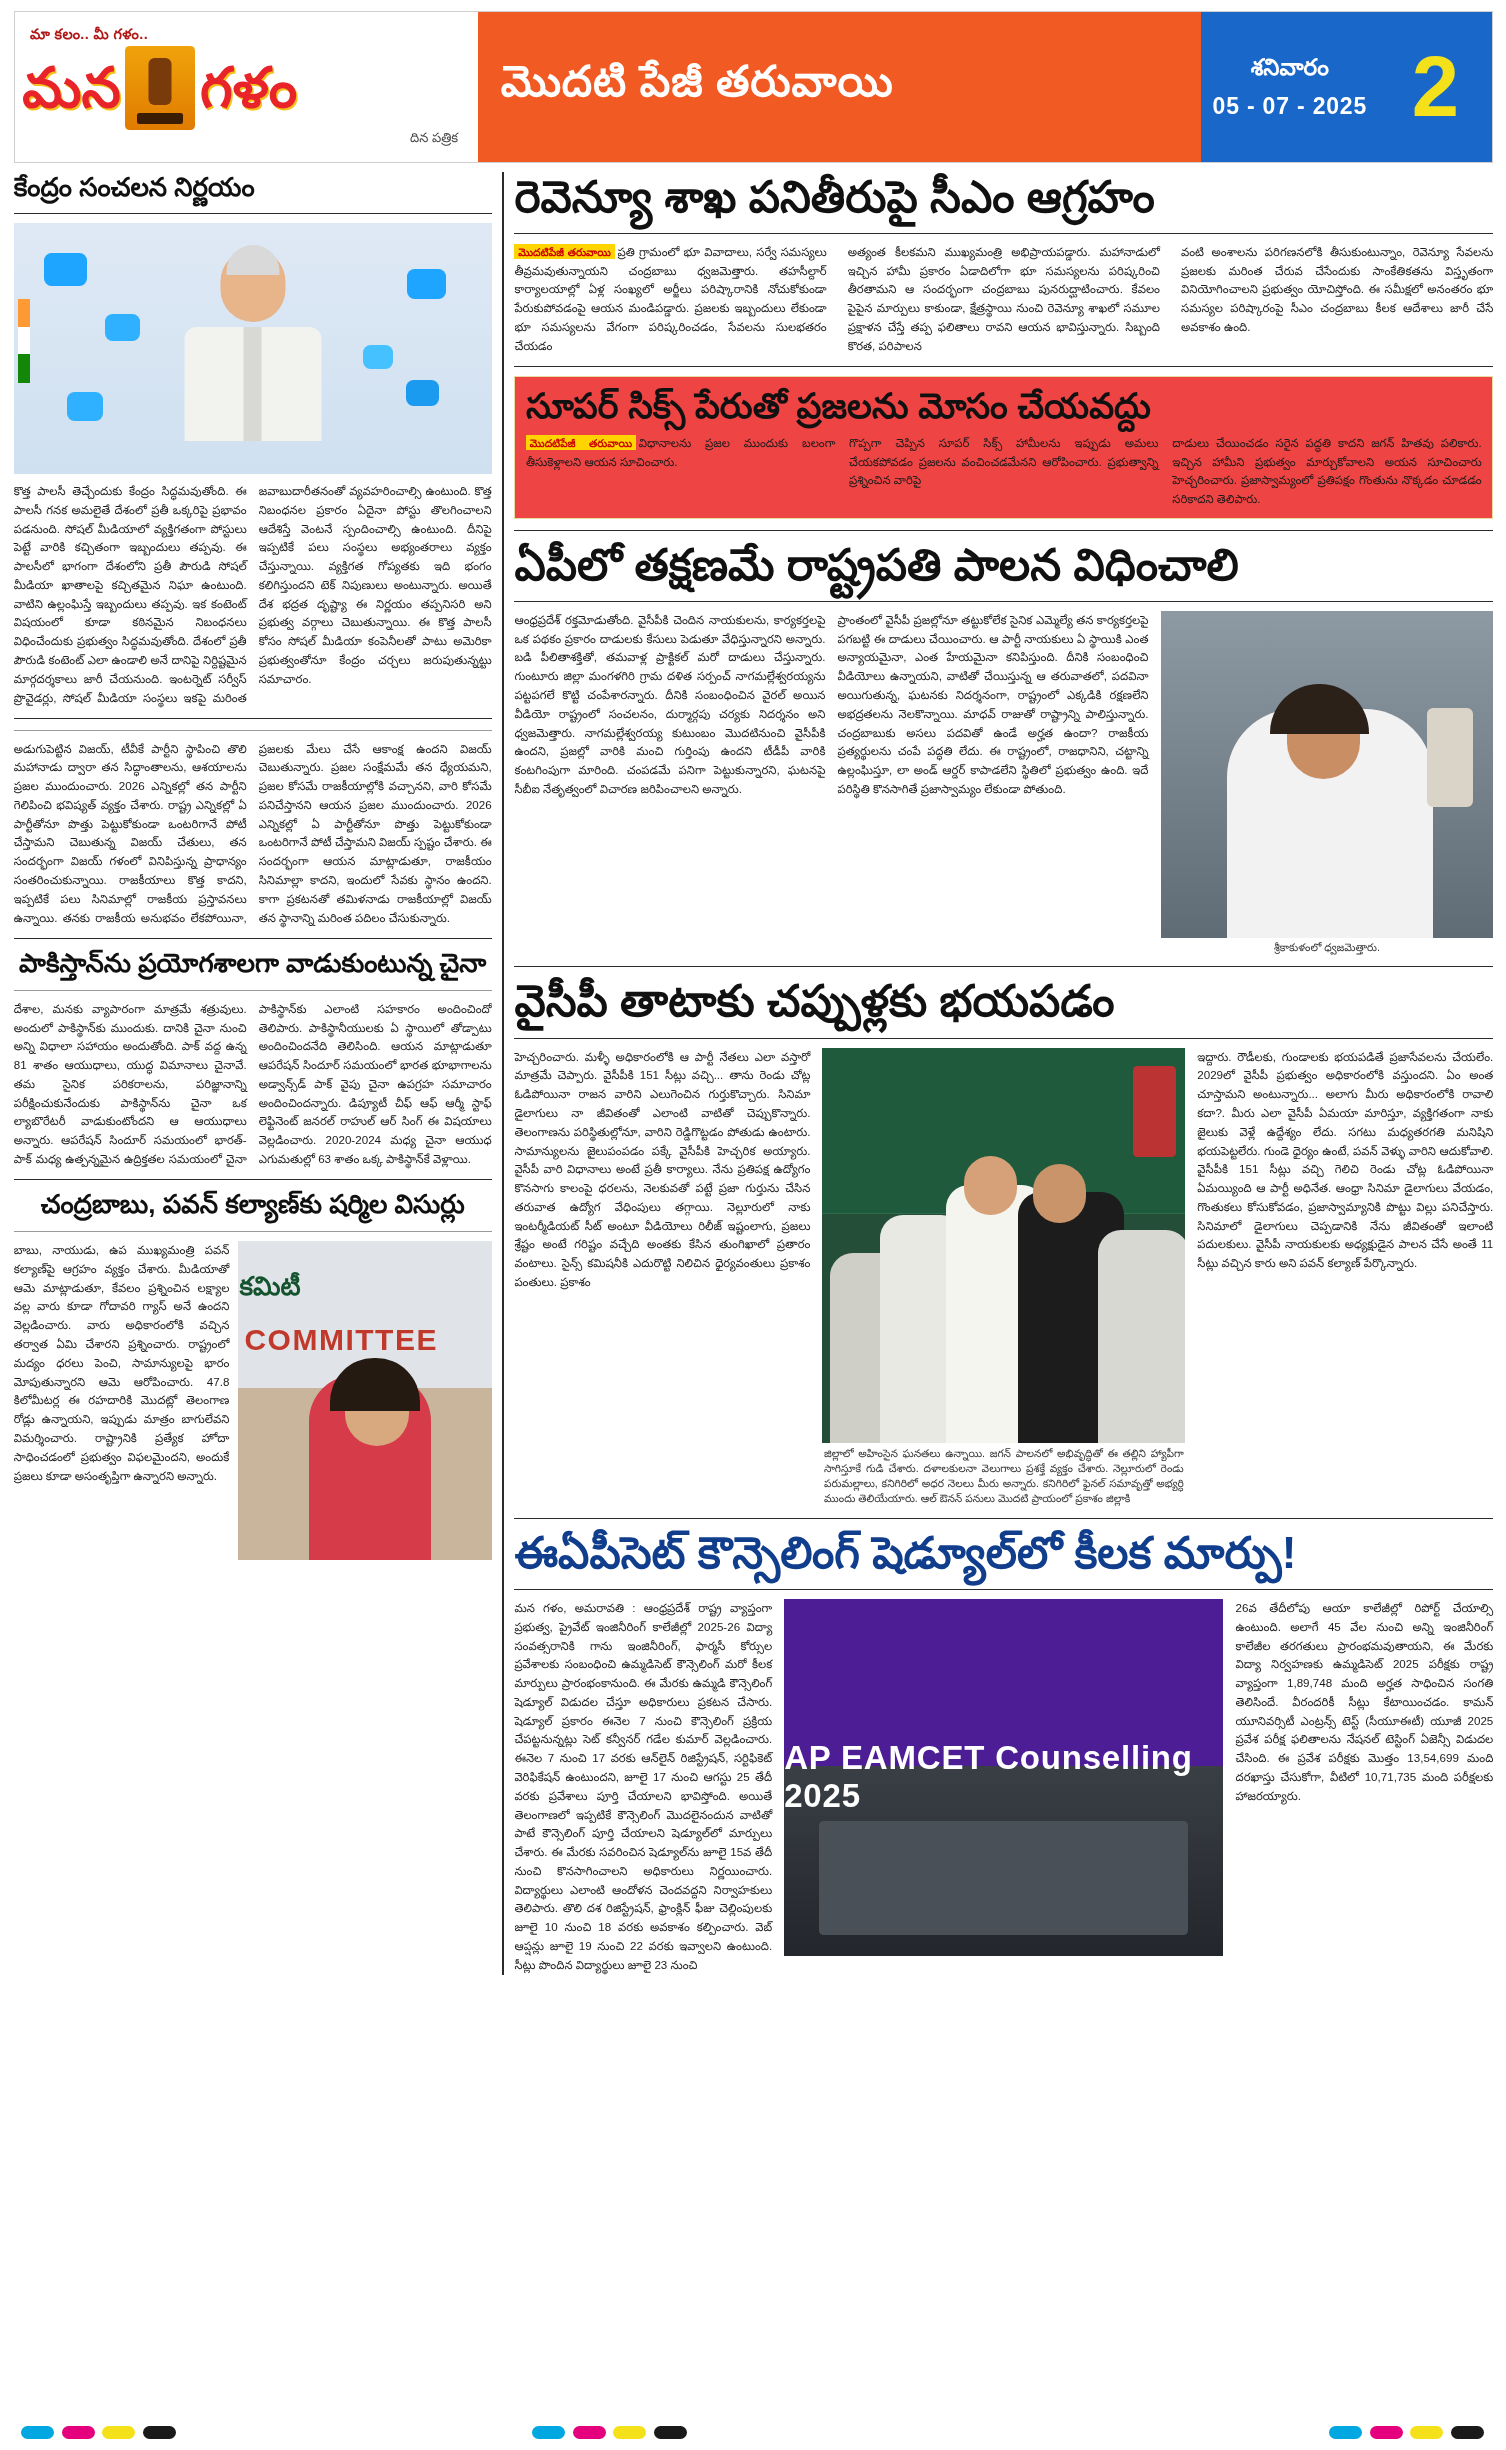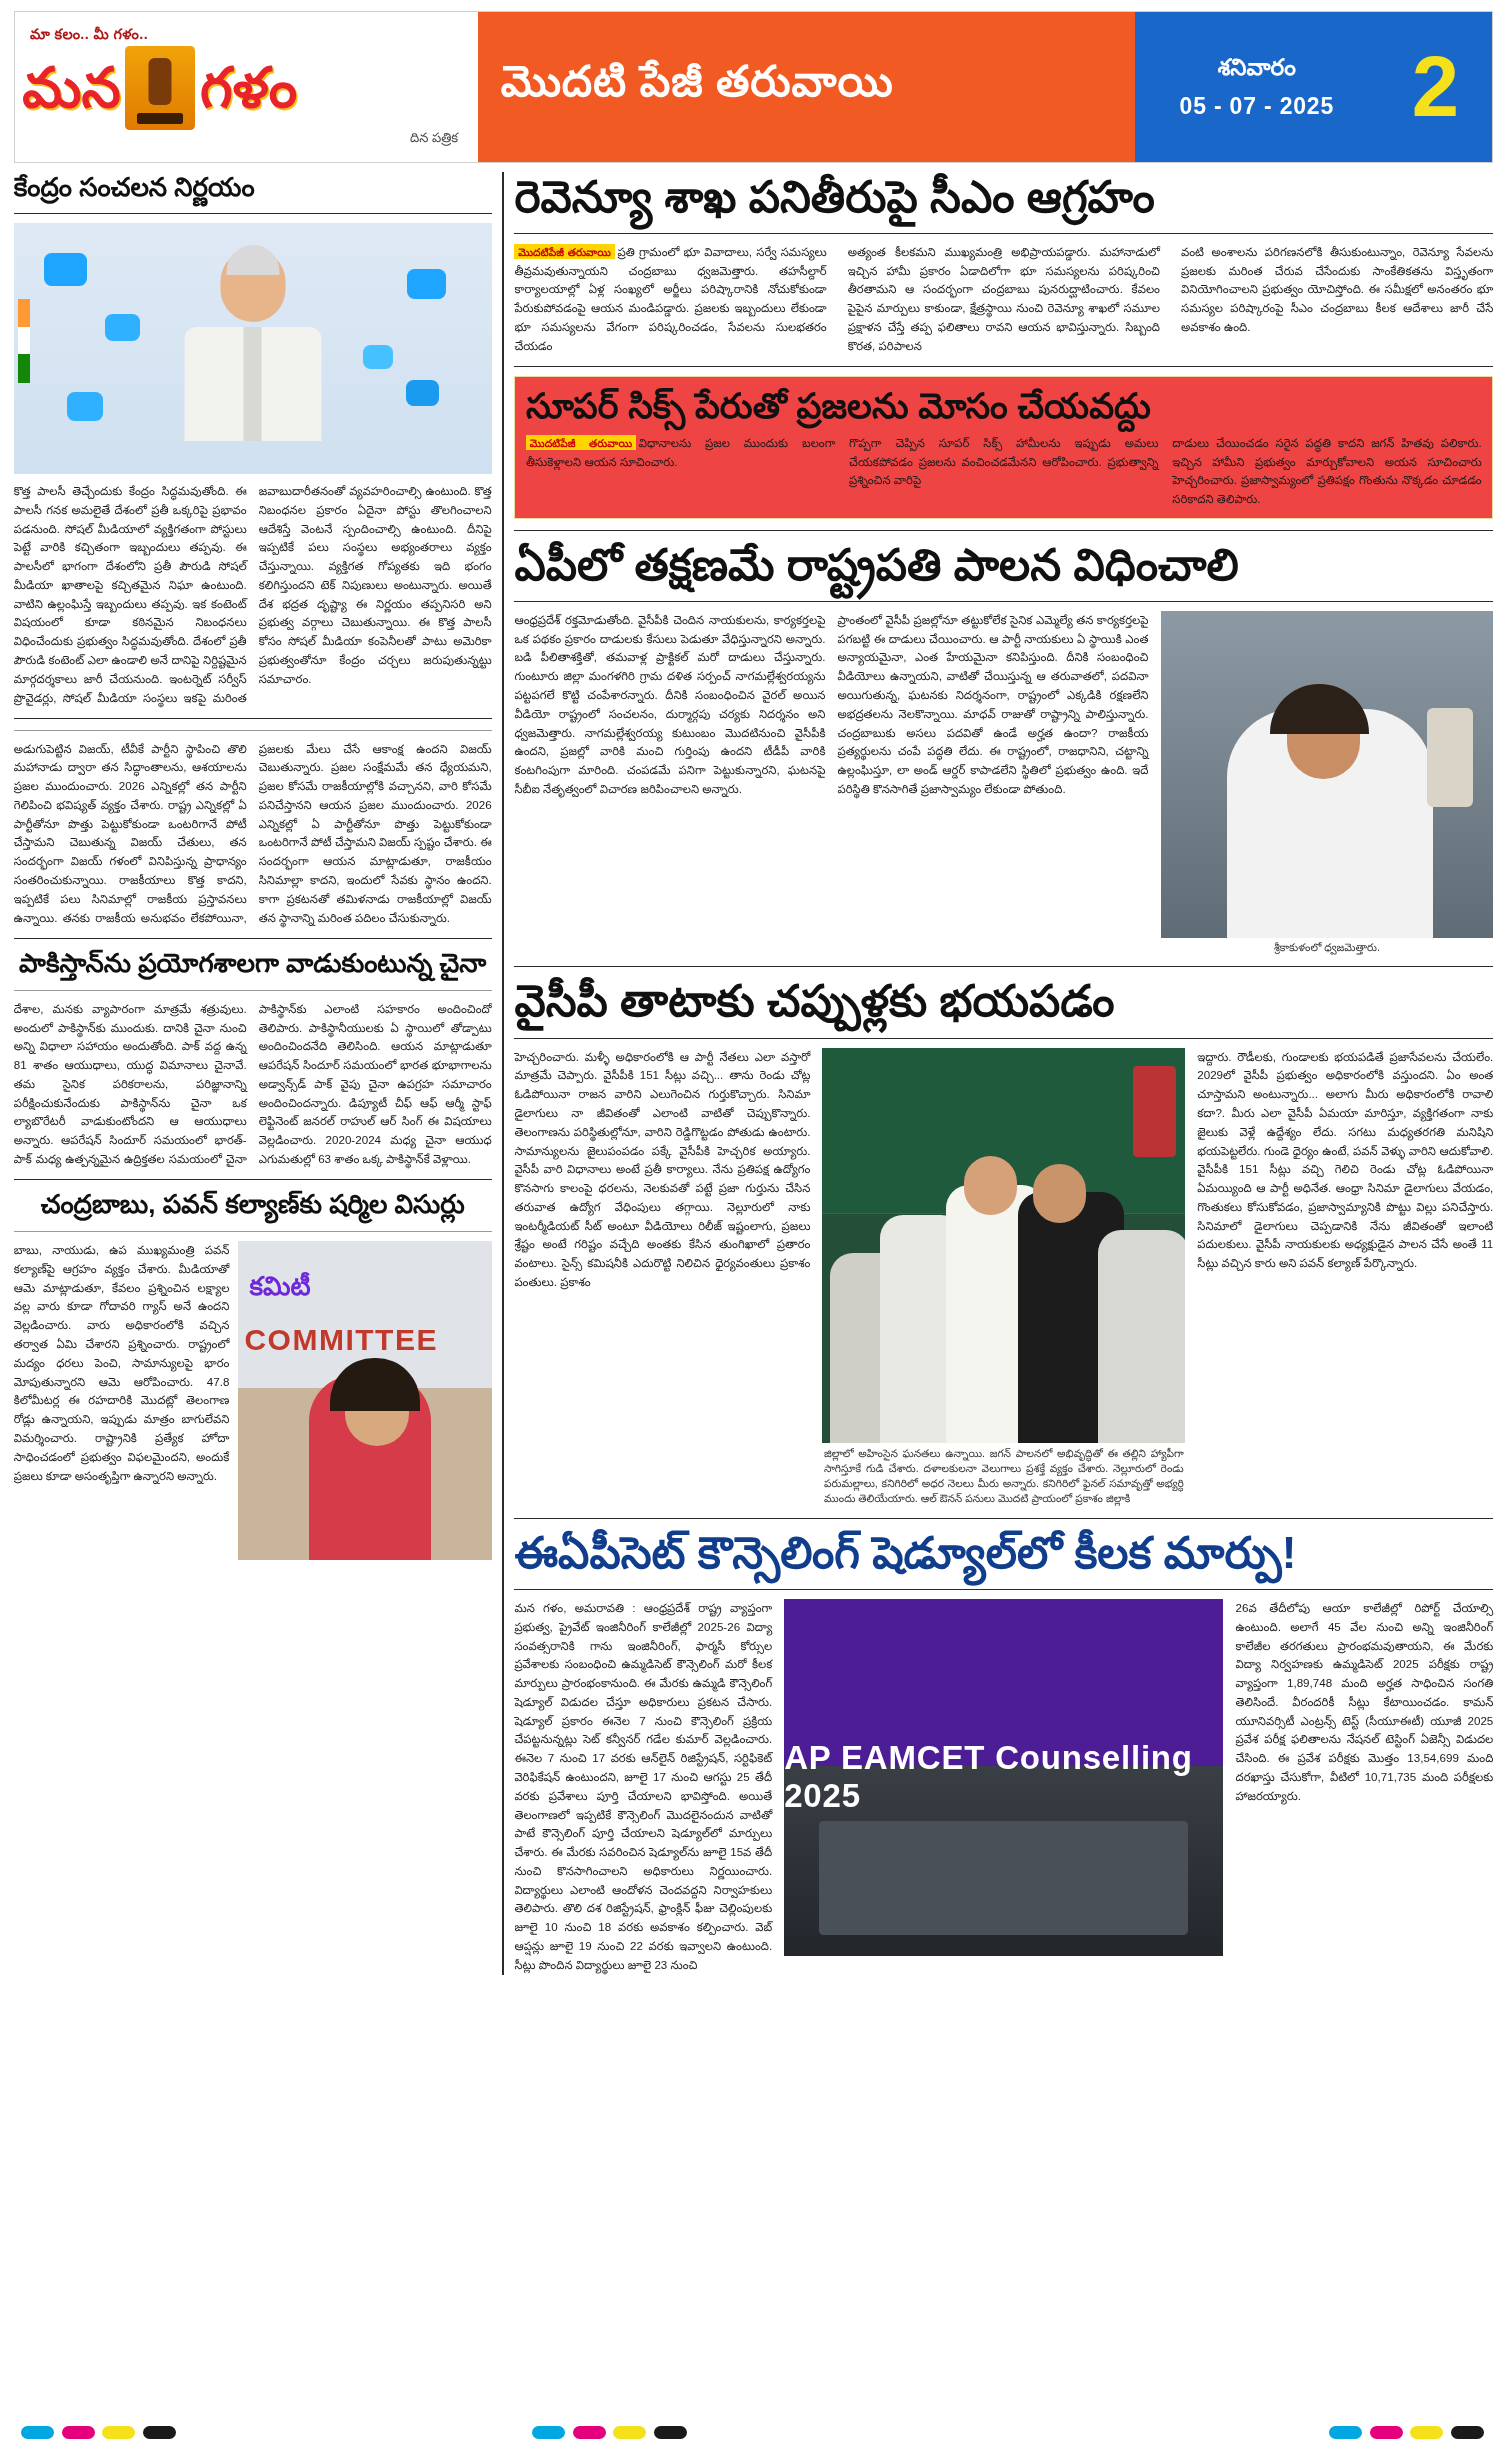--- a/index.html
+++ b/index.html
@@ -34,21 +34,21 @@
     content:""; position:absolute; left:50%; bottom:6px; transform:translateX(-50%);
     width:46px; height:10.6px; background:#3b1d04; border-radius:2.3px;
   }
   .logo-sub { font-size:13px; color:#444; text-align:right; margin-right:12px; }
 
   .mast-title {
     flex:1; background:#f15a22; color:#fff; display:flex; align-items:center;
     justify-content:flex-start; padding-left:23px; font-size:43px; font-weight:bold;
     letter-spacing:0.8px;
   }
-  .mast-right { width:357px; background:#1967c8; color:#fff; display:flex; align-items:center; }
+  .mast-right { width:291px; background:#1967c8; color:#fff; display:flex; align-items:center; }
   .mast-date { flex:1; text-align:center; line-height:1.7; }
   .mast-day { font-size:23px; font-weight:bold; }
   .mast-dt { font-size:23px; font-weight:bold; letter-spacing:0.8px; }
   .mast-pageno { width:114px; font-size:85px; font-weight:bold; color:#f5e11a; text-align:center; line-height:1; }
 
   
   .content { display:flex; gap:10.6px; margin-top:9px; }
   .col-left { width:478px; }
   .col-right { flex:1; }
   .vrule { width:1.5px; background:#2b2b2b; }
@@ -178,21 +178,21 @@
 
       <hr class="rule">
 
       <article>
         <h3 class="head-left center">చంద్రబాబు, పవన్ కల్యాణ్‌కు షర్మిల విసుర్లు</h3>
         <hr class="rule thin">
         <div style="display:flex; gap:9px;">
           <div class="body-text" style="width:46%;">బాబు, నాయుడు, ఉప ముఖ్యమంత్రి పవన్ కల్యాణ్‌పై ఆగ్రహం వ్యక్తం చేశారు. మీడియాతో ఆమె మాట్లాడుతూ, కేవలం ప్రశ్నించిన లక్ష్యాల వల్ల వారు కూడా గోదావరి గ్యాస్ అనే ఉందని వెల్లడించారు. వారు అధికారంలోకి వచ్చిన తర్వాత ఏమి చేశారని ప్రశ్నించారు. రాష్ట్రంలో మద్యం ధరలు పెంచి, సామాన్యులపై భారం మోపుతున్నారని ఆమె ఆరోపించారు. 47.8 కిలోమీటర్ల ఈ రహదారికి మొదట్లో తెలంగాణ రోడ్లు ఉన్నాయని, ఇప్పుడు మాత్రం బాగులేవని విమర్శించారు. రాష్ట్రానికి ప్రత్యేక హోదా సాధించడంలో ప్రభుత్వం విఫలమైందని, అందుకే ప్రజలు కూడా అసంతృప్తిగా ఉన్నారని అన్నారు.</div>
           <div class="photo pic-sharmila" style="width:54%;">
             <div style="position:absolute;left:0;top:0;width:100%;height:46%;background:#e0e4e8;"></div>
-            <div style="position:absolute;left:11px;top:30px;color:#6d28d9;font-size:26px;font-weight:bold;">కమిటీ</div>
+            <div style="position:absolute;left:1px;top:30px;color:#14532d;font-size:26px;font-weight:bold;">కమిటీ</div>
             <div style="position:absolute;left:6px;top:82px;color:#c0392b;font-size:30px;font-weight:bold;letter-spacing:1.5px;">COMMITTEE</div>
             <div style="position:absolute;left:28%;bottom:0;width:48%;height:58%;background:#d63b4a;border-radius:46px 46px 0 0;"></div>
             <div style="position:absolute;left:42%;bottom:114px;width:64px;height:71px;border-radius:33px;background:#d8a87f;"></div>
             <div style="position:absolute;left:36%;bottom:149px;width:90px;height:53px;border-radius:44px 44px 0 0;background:#241a12;"></div>
           </div>
         </div>
       </article>
     </div>
 
     <div class="vrule"></div>

